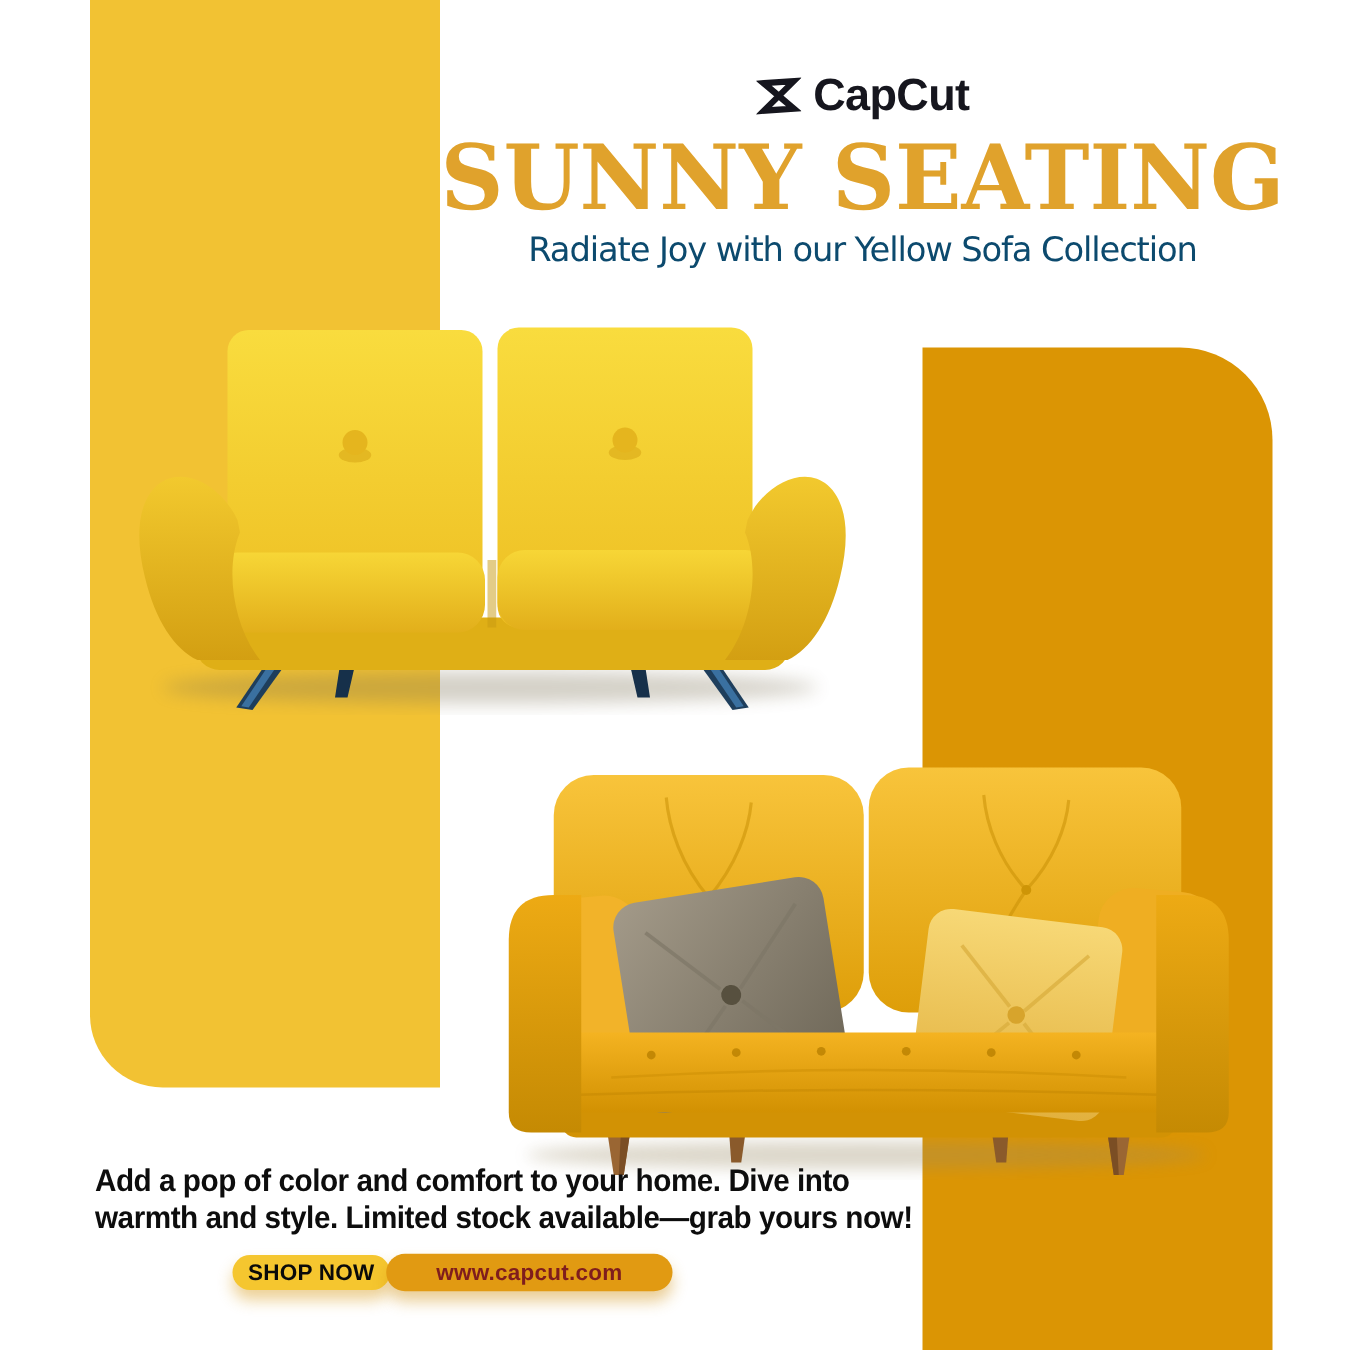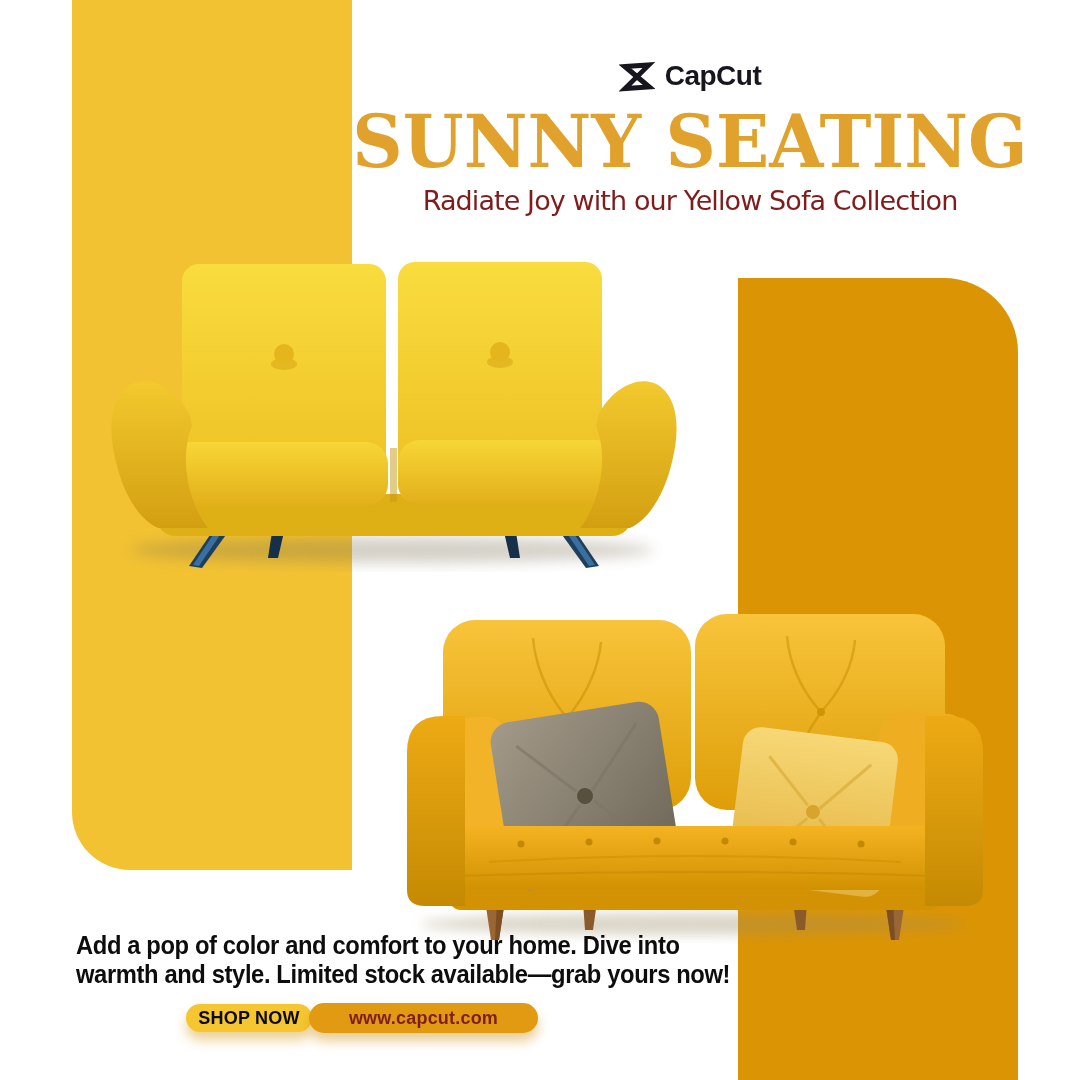--- a/index.html
+++ b/index.html
@@ -14,30 +14,30 @@
   }
   .panel-right{
     position:absolute;left:738px;top:278px;width:280px;height:802px;
     background:var(--right-panel,#DB9504);border-radius:0 74px 0 0;z-index:0;
   }
   
   .header{position:absolute;left:310px;top:58px;width:760px;text-align:center;z-index:3;}
   .logo-row{display:flex;align-items:center;justify-content:center;gap:10px;height:36px;}
   .logo-icon{width:36px;height:32px;display:block;}
   .wordmark{
-    font-size:28px;font-weight:700;color:var(--wordmark,#16161E);
+    font-size:36px;font-weight:700;color:var(--wordmark,#16161E);
     letter-spacing:-0.5px;
   }
   .title{
     font-family:"DejaVu Serif",serif;font-weight:700;font-size:72px;line-height:1.0;
     color:var(--title,#E0A22C);margin-top:12px;transform:scaleX(0.97);
     letter-spacing:0px;white-space:nowrap;
   }
   .subtitle{
-    font-family:"DejaVu Sans",sans-serif;font-size:27px;color:#7f1d1d;
+    font-family:"DejaVu Sans",sans-serif;font-size:27px;color:#0c4a6e;
     letter-spacing:-0.9px;margin-top:7px;white-space:nowrap;text-align:center;
   }
   
   .sofa-top{position:absolute;left:92px;top:248px;width:604px;height:324px;z-index:2;}
   .sofa-bottom{position:absolute;left:393px;top:600px;width:604px;height:344px;z-index:2;}
   .sofa-top svg,.sofa-bottom svg{display:block;width:100%;height:100%;}
   
   .body-text{
     position:absolute;left:76px;top:931px;z-index:3;color:var(--body-text,#0D0D0D);
     font-size:25px;font-weight:600;letter-spacing:-0.4px;line-height:1.15;

